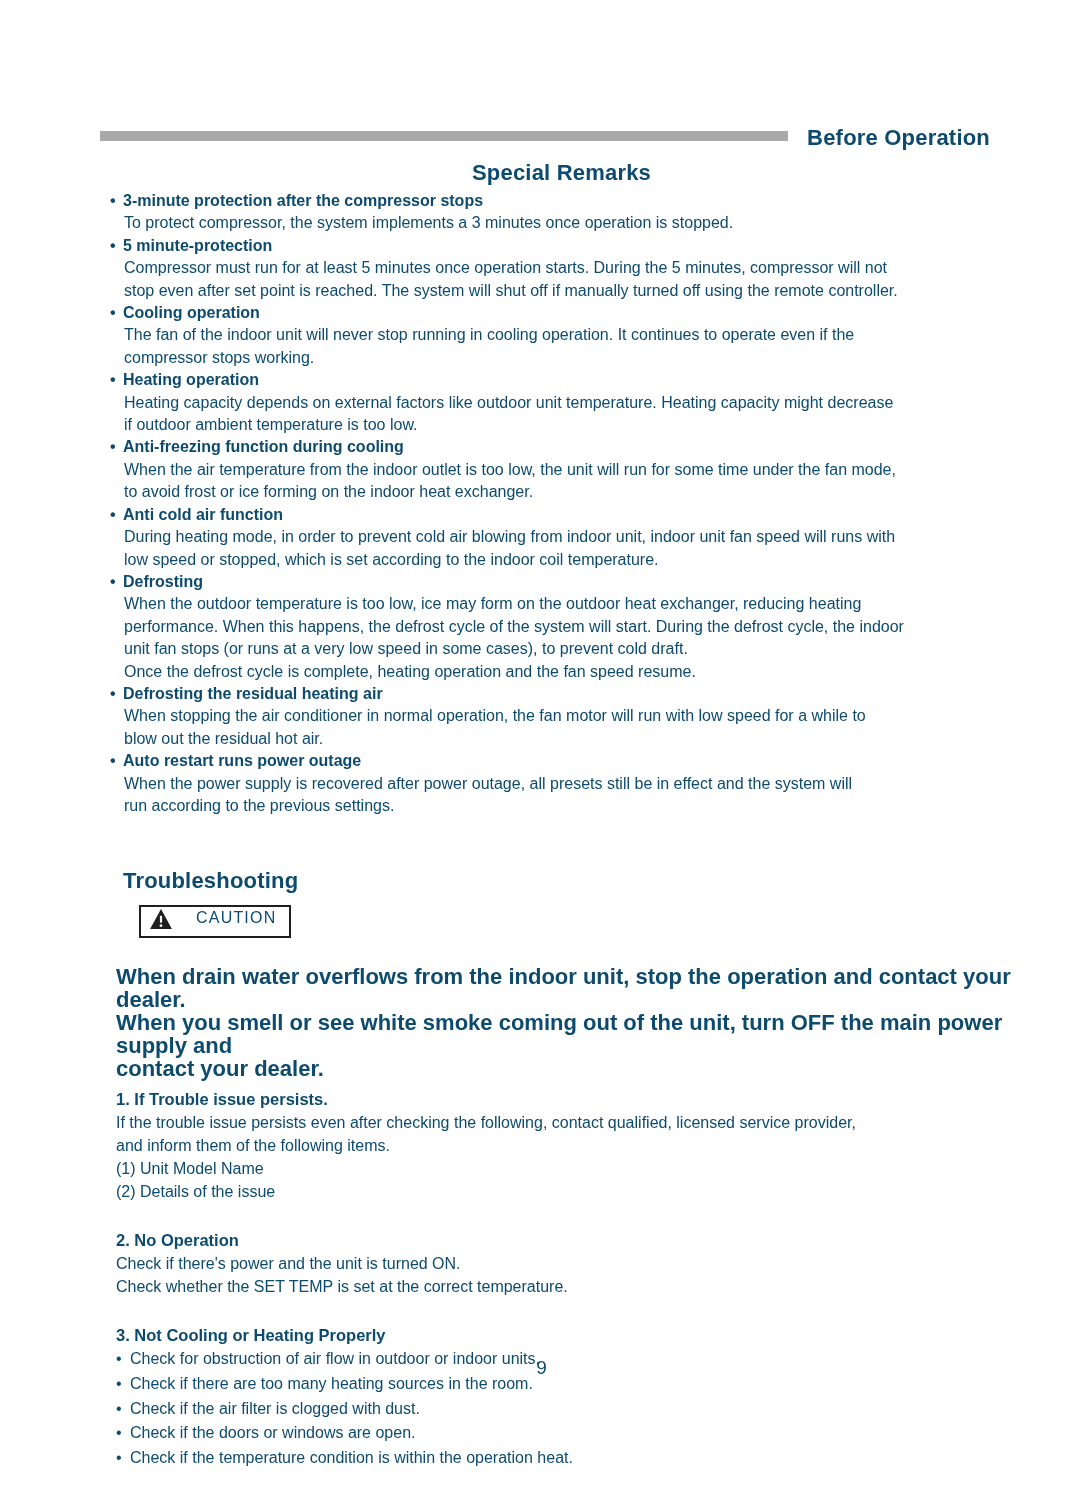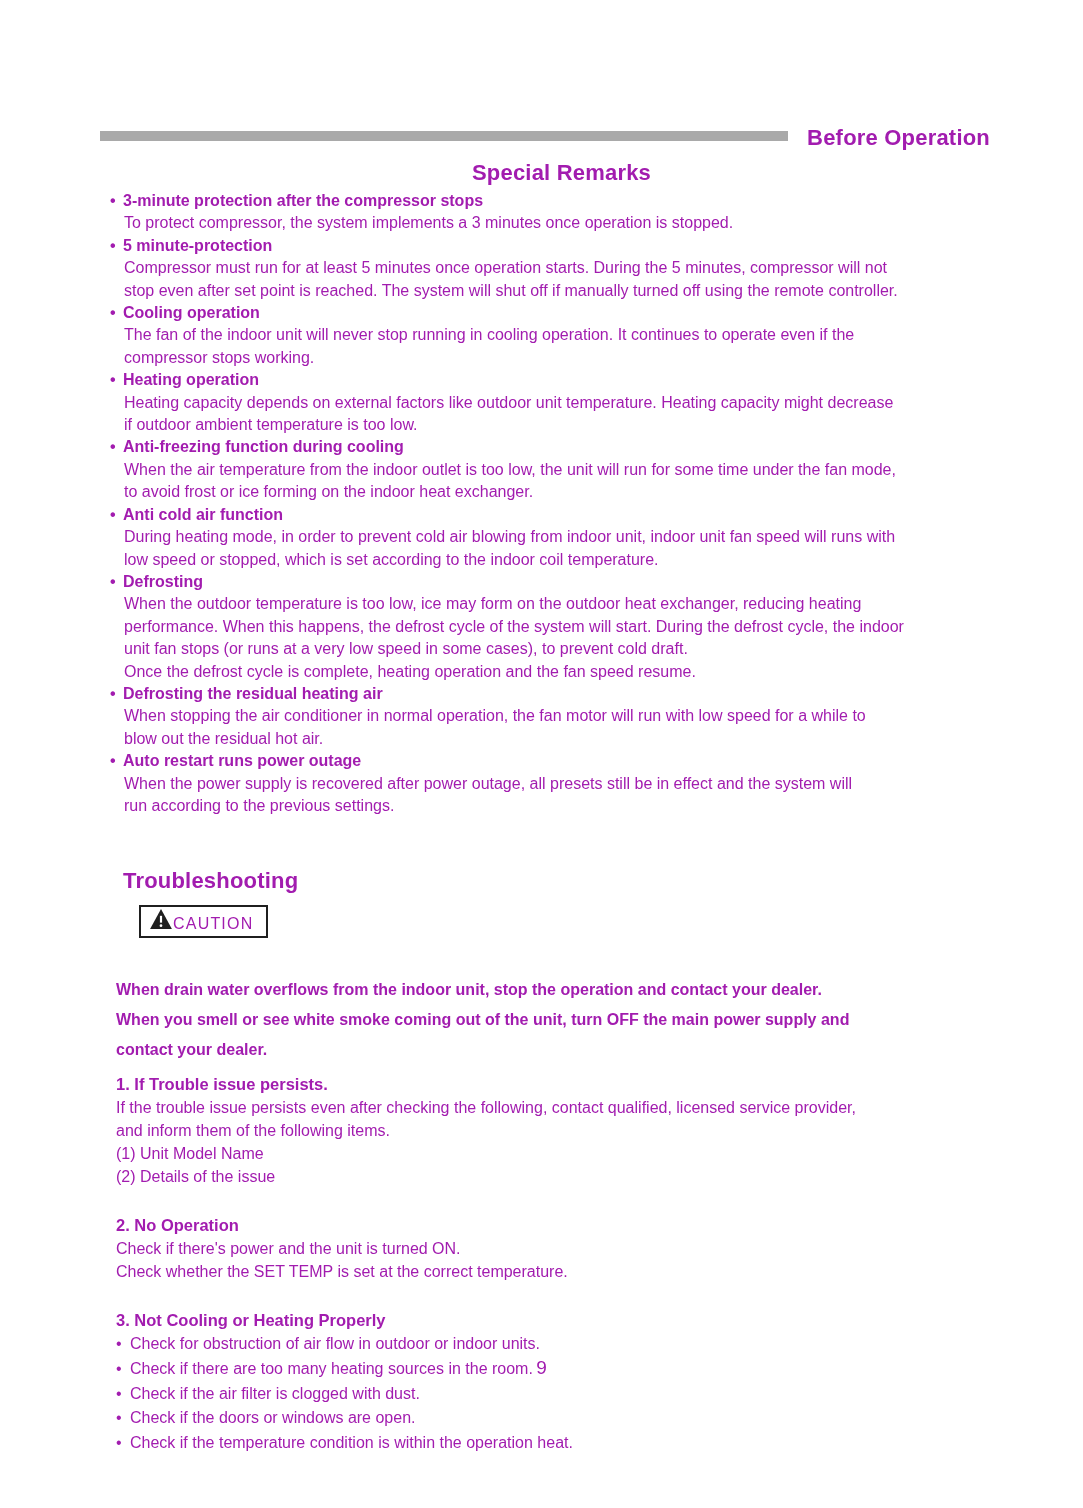--- a/index.html
+++ b/index.html
@@ -4,21 +4,21 @@
 <style>
   * { margin: 0; padding: 0; box-sizing: border-box; }
   html, body { background: #e9e9e9; }
   .page {
     position: relative;
     width: 1083px;
     height: 1508px;
     background: #ffffff;
     margin: 0 auto;
     font-family: "Liberation Sans", sans-serif;
-    color: #a21caf;
+    color: #0c4a6e;
     overflow: hidden;
   }
   
   .header-bar {
     position: absolute;
     left: 100px; top: 131px;
     width: 688px; height: 10px;
     background: #a9a9a9;
   }
   .header-title {
@@ -52,36 +52,36 @@
     width: 906px;
   }
   .trouble-title {
     font-size: 22px;
     font-weight: bold;
     margin-left: 7px;
     letter-spacing: 0.2px;
   }
   .caution-box {
     display: inline-flex;
-    align-items: flex-end;
-    gap: 1px;
-    margin: 11px 0 12px 23px;
+    align-items: flex-start;
+    gap: 24px;
+    margin: 11px 0 2px 23px;
     border: 2px solid #1f1f1f;
     padding: 2px 13px 3px 9px;
     background: #fff;
   }
   .caution-label {
     font-size: 16px;
     letter-spacing: 1.2px;
   }
   .warning {
     margin-top: 25px;
-    font-size: 16px;
-    font-weight: bold;
-    line-height: 30px;
+    font-size: 22px;
+    font-weight: bold;
+    line-height: 23px;
     white-space: pre-line;
   }
   .tr-section { margin-top: 8px; font-size: 16px; line-height: 23px; }
   .tr-section.gap { margin-top: 26px; }
   .tr-heading { font-weight: bold; font-size: 16.5px; }
   .tr-body { white-space: pre-line; }
   .tr-bullets { line-height: 24.8px; }
   .tr-bullet-row .bullet { display: inline-block; width: 14px; }
   
   .page-number {

